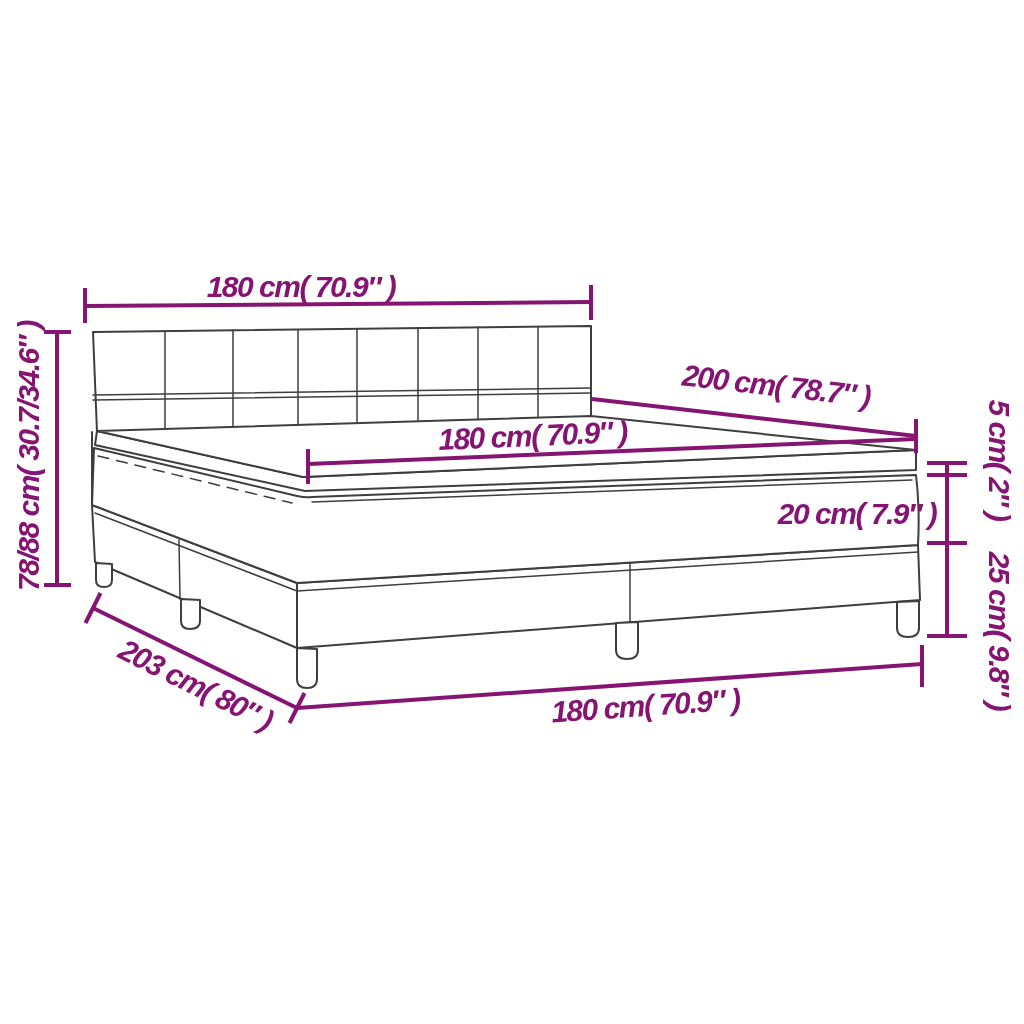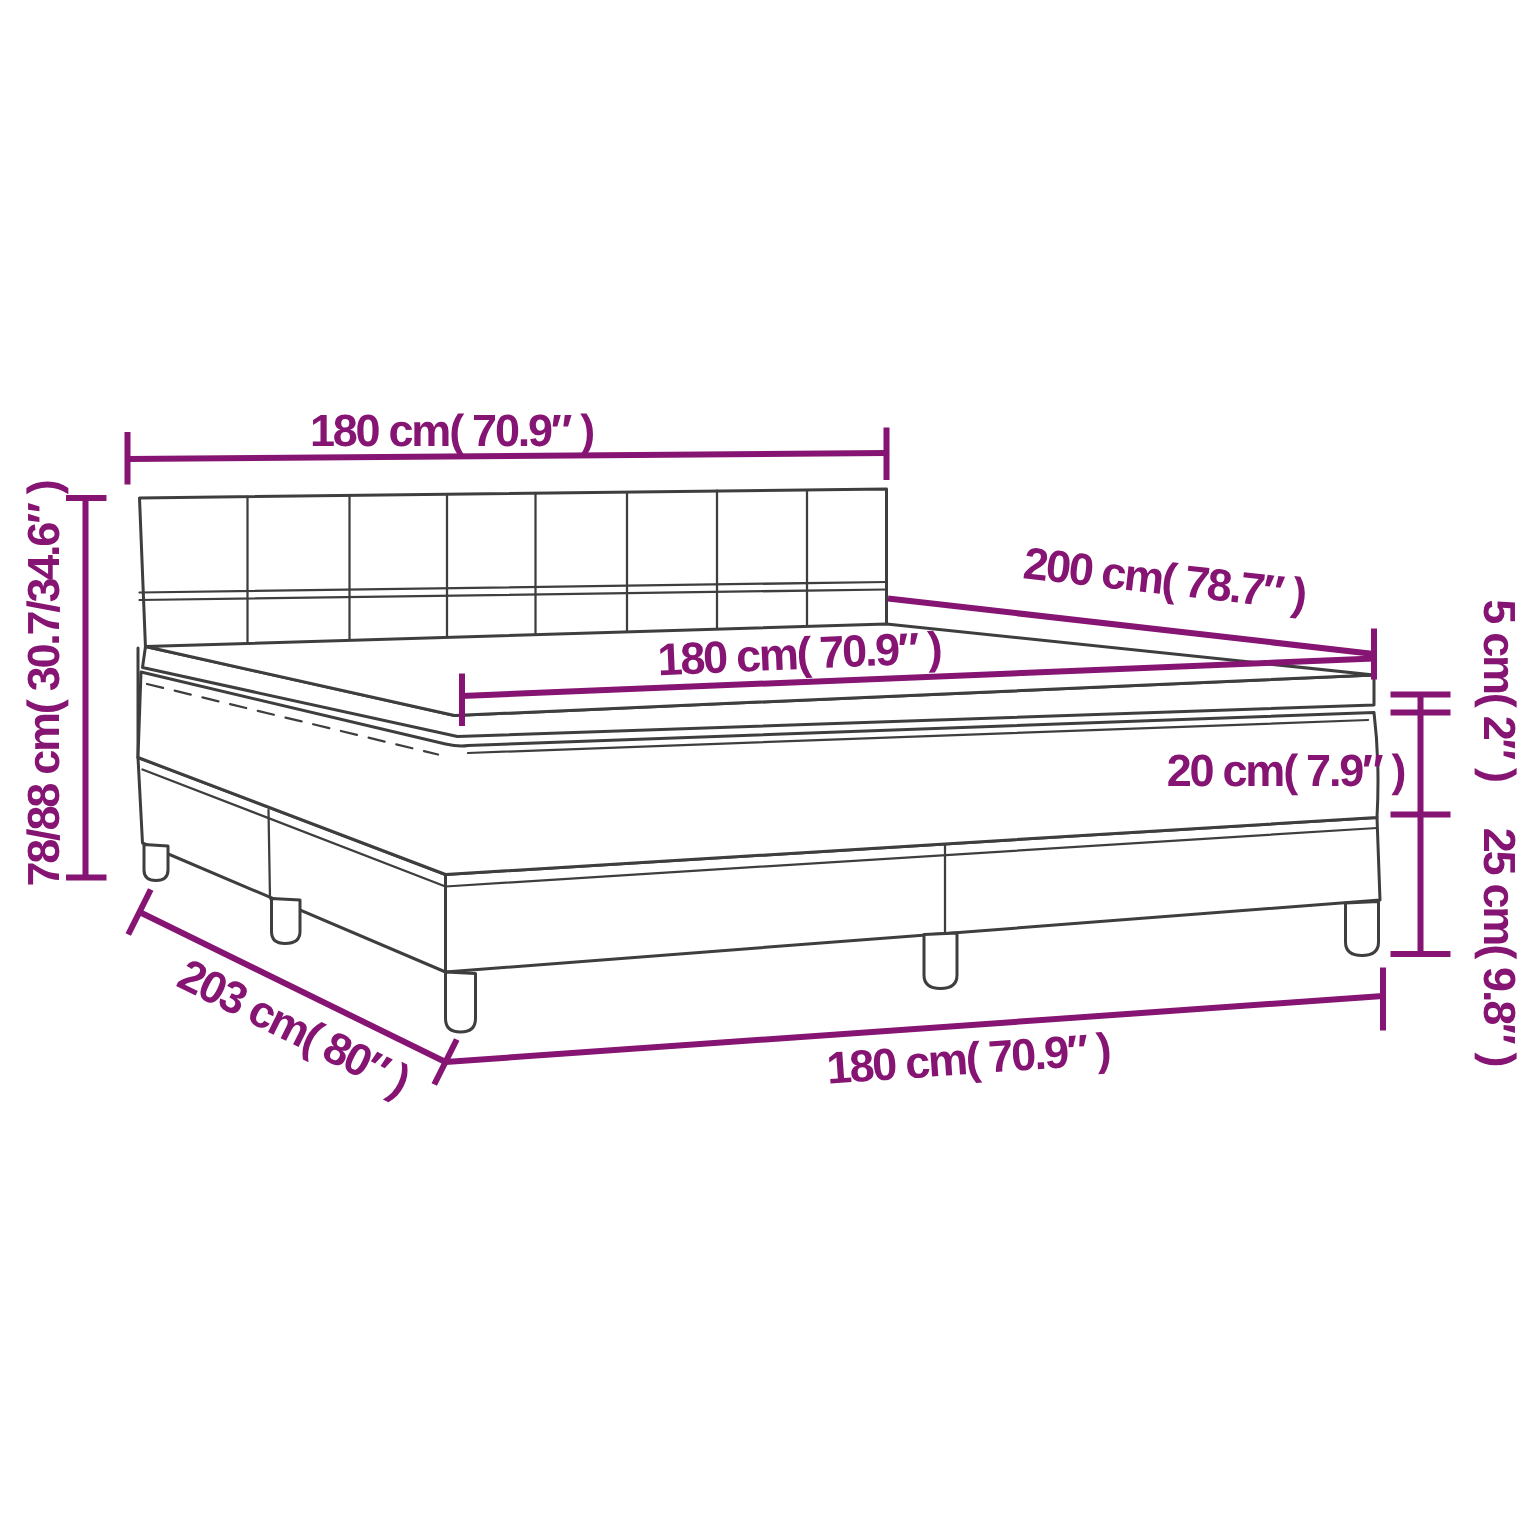--- a/index.html
+++ b/index.html
@@ -1,17 +1,17 @@
 <!DOCTYPE html>
 <html style="--dim: #851472; --outline: #3E3E3E; --bg: #FFFFFF;"><head>
 <meta charset="utf-8">
 <style>
   :root { --dim:#851472; --outline:#3E3E3E; --bg:#FFFFFF; }
   html,body { margin:0; padding:0; background:#fff; }
-  .canvas { width:1024px; height:1024px; background:var(--bg); position:relative; overflow:hidden; }
+  .canvas { width:1024px; height:1024px; background:var(--bg); position:relative; overflow:hidden;font-style:italic; }
   svg { display:block; }
   .bed-fill { fill:#fff; stroke:var(--outline); stroke-width:2; stroke-linejoin:round; }
   .bed-line { fill:none; stroke:var(--outline); stroke-width:2; stroke-linecap:round; }
   .bed-line.thin { stroke-width:1.5; }
   .dash { stroke-dasharray:11 8; }
   .dim-line { stroke:var(--dim); stroke-width:4; fill:none; }
   .dim-text { fill:var(--dim); font-family:"Liberation Sans", sans-serif; font-weight:700;
               font-size:30px; letter-spacing:-1.5px; text-anchor:middle; }
 </style>
 </head>

